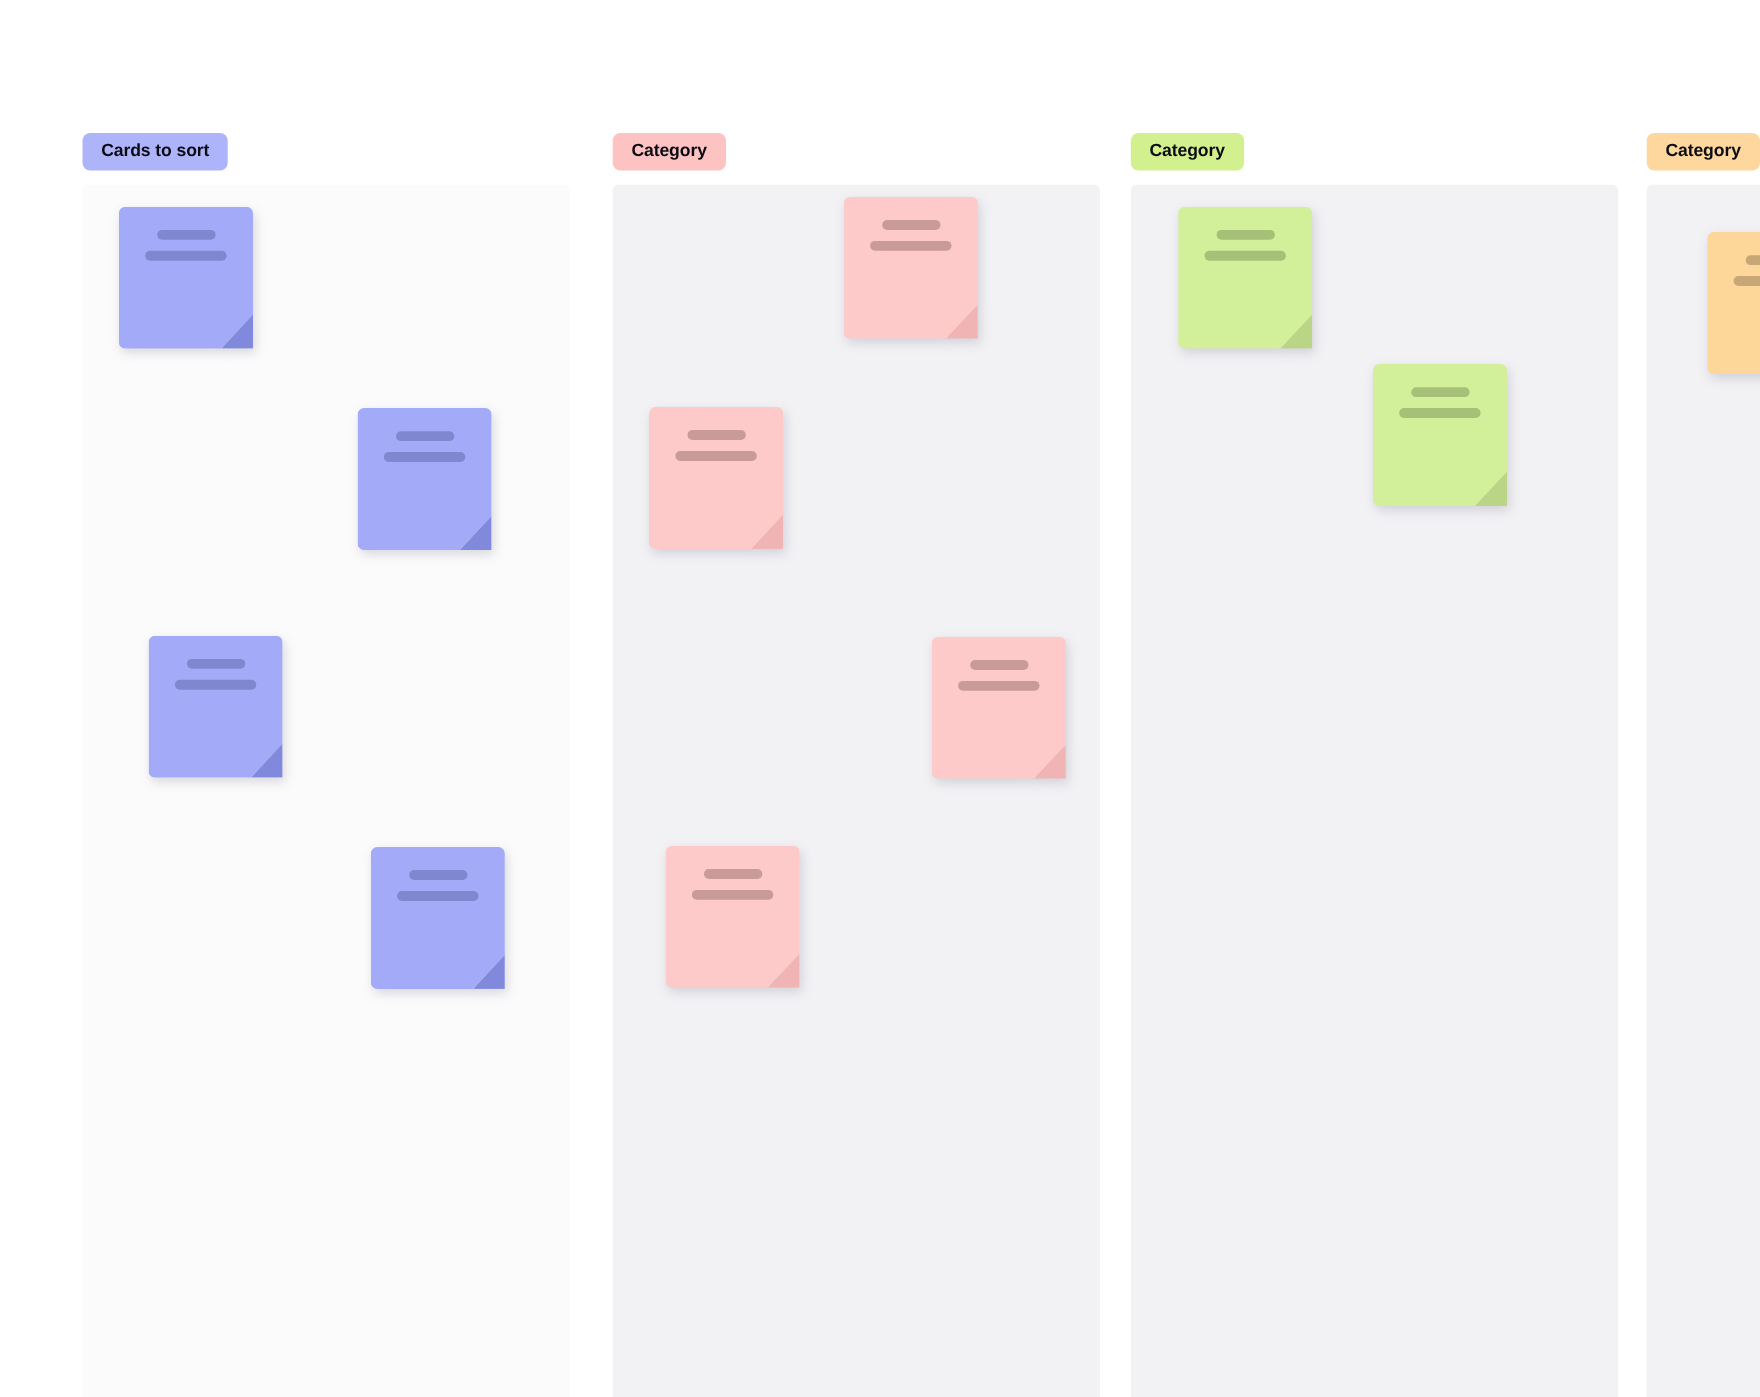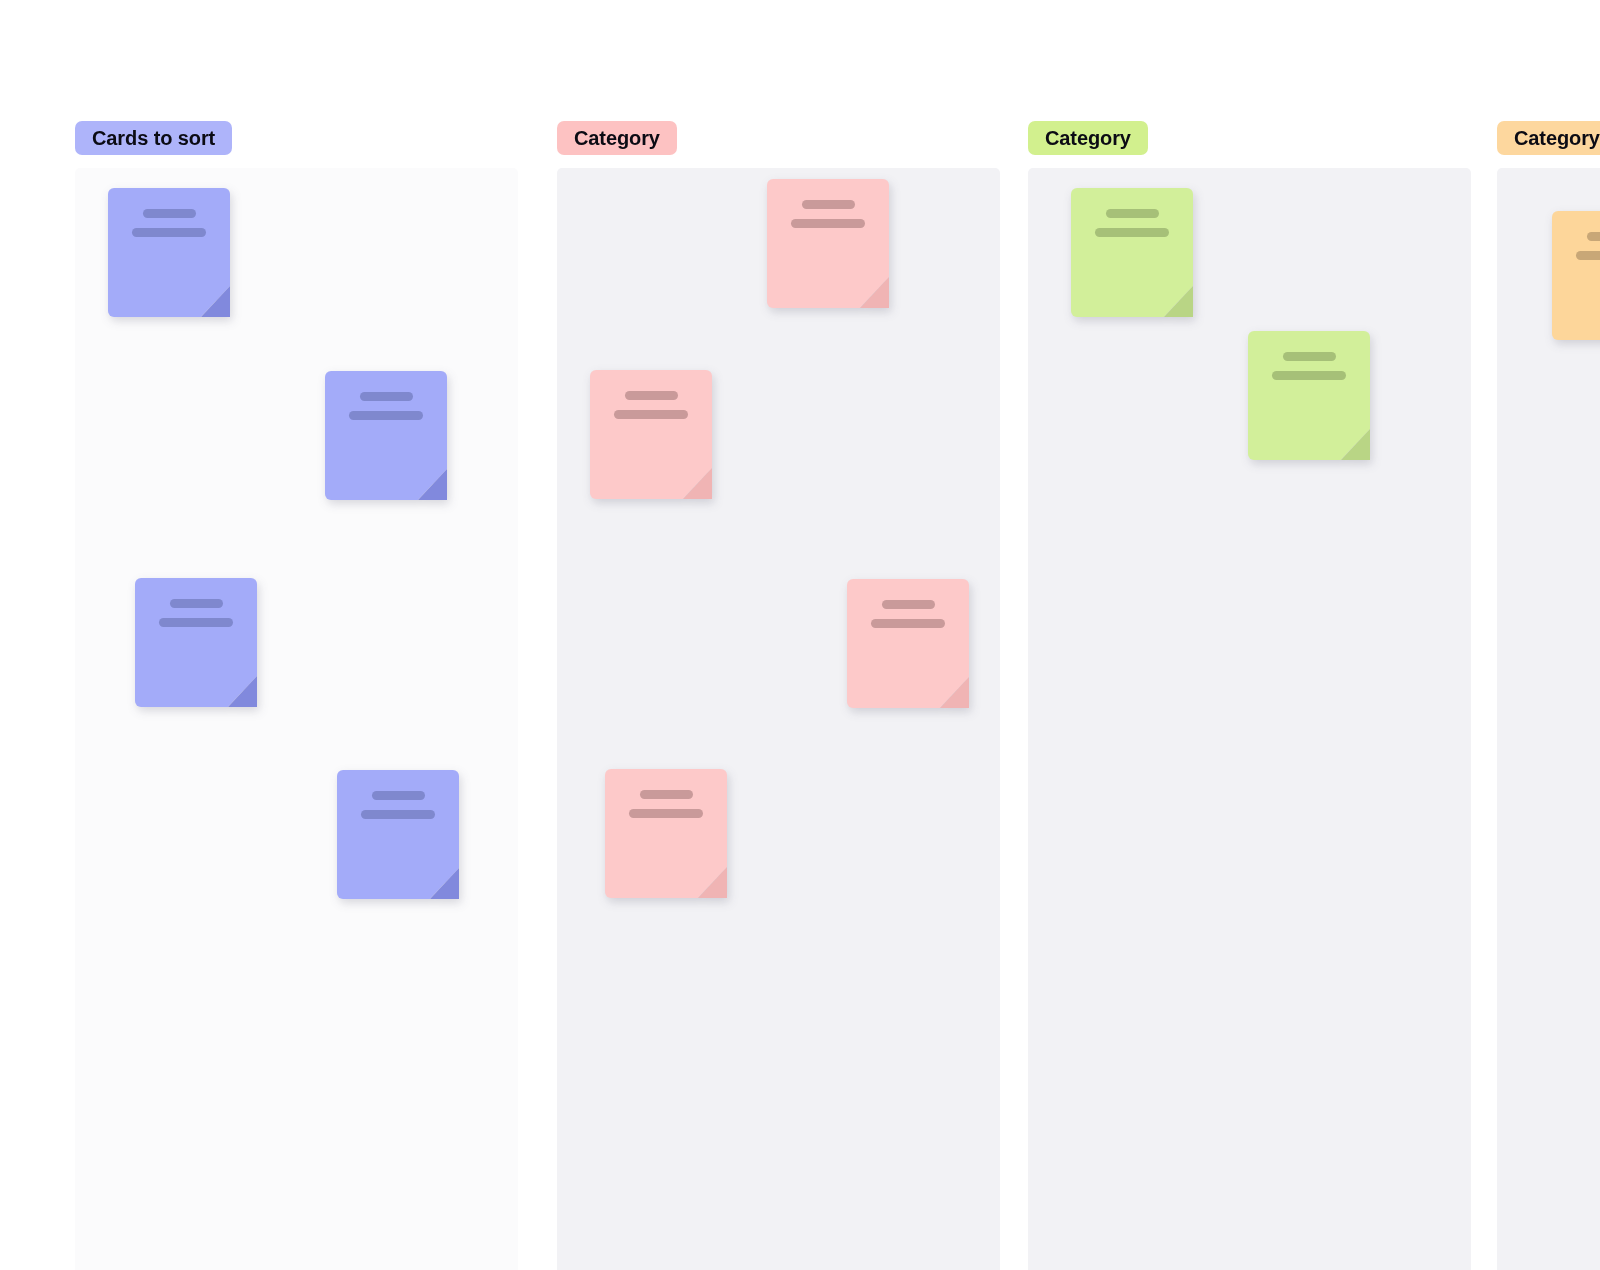--- a/index.html
+++ b/index.html
@@ -29,21 +29,21 @@
 
   .column-header {
     position: absolute;
     top: 0;
     left: 0;
     height: 34px;
     display: flex;
     align-items: center;
     padding: 0 17px;
     border-radius: 7px;
-    font-size: 20px;
+    font-size: 16px;
     font-weight: 700;
     letter-spacing: -0.1px;
     color: #0b0b14;
     white-space: nowrap;
   }
 
   .column-body {
     position: absolute;
     top: 47px;
     left: 0;

